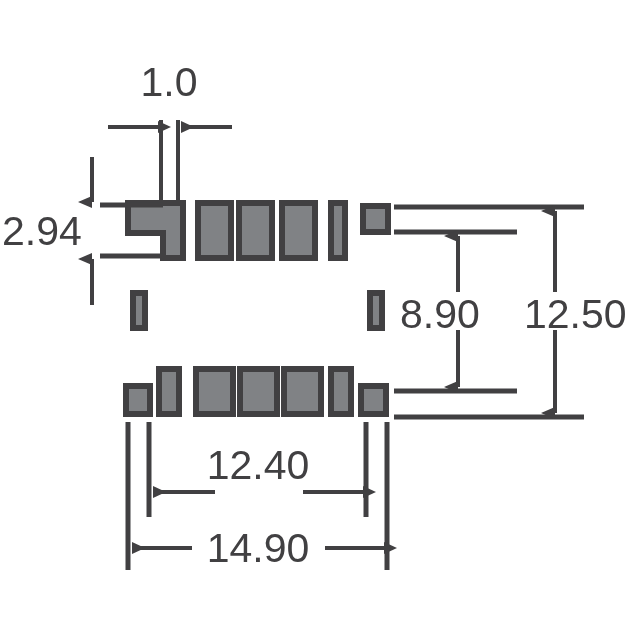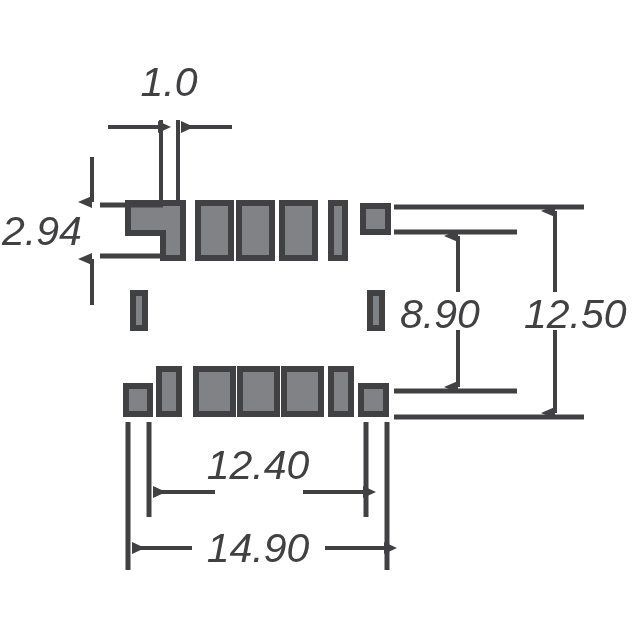--- a/index.html
+++ b/index.html
@@ -9,21 +9,20 @@
   }
   body {
     font-family: "Liberation Sans", sans-serif;
   }
   #drawing-root {
     position: relative;
     width: 640px;
     height: 640px;
     background: #0ea5e9;
     overflow: hidden;
-    font-style: italic;
   }
   #drawing-svg {
     display: block;
     width: 640px;
     height: 640px;
   }
   .dim-text {
     font-family: "Liberation Sans", sans-serif;
     font-size: 41px;
     fill: #414042;

